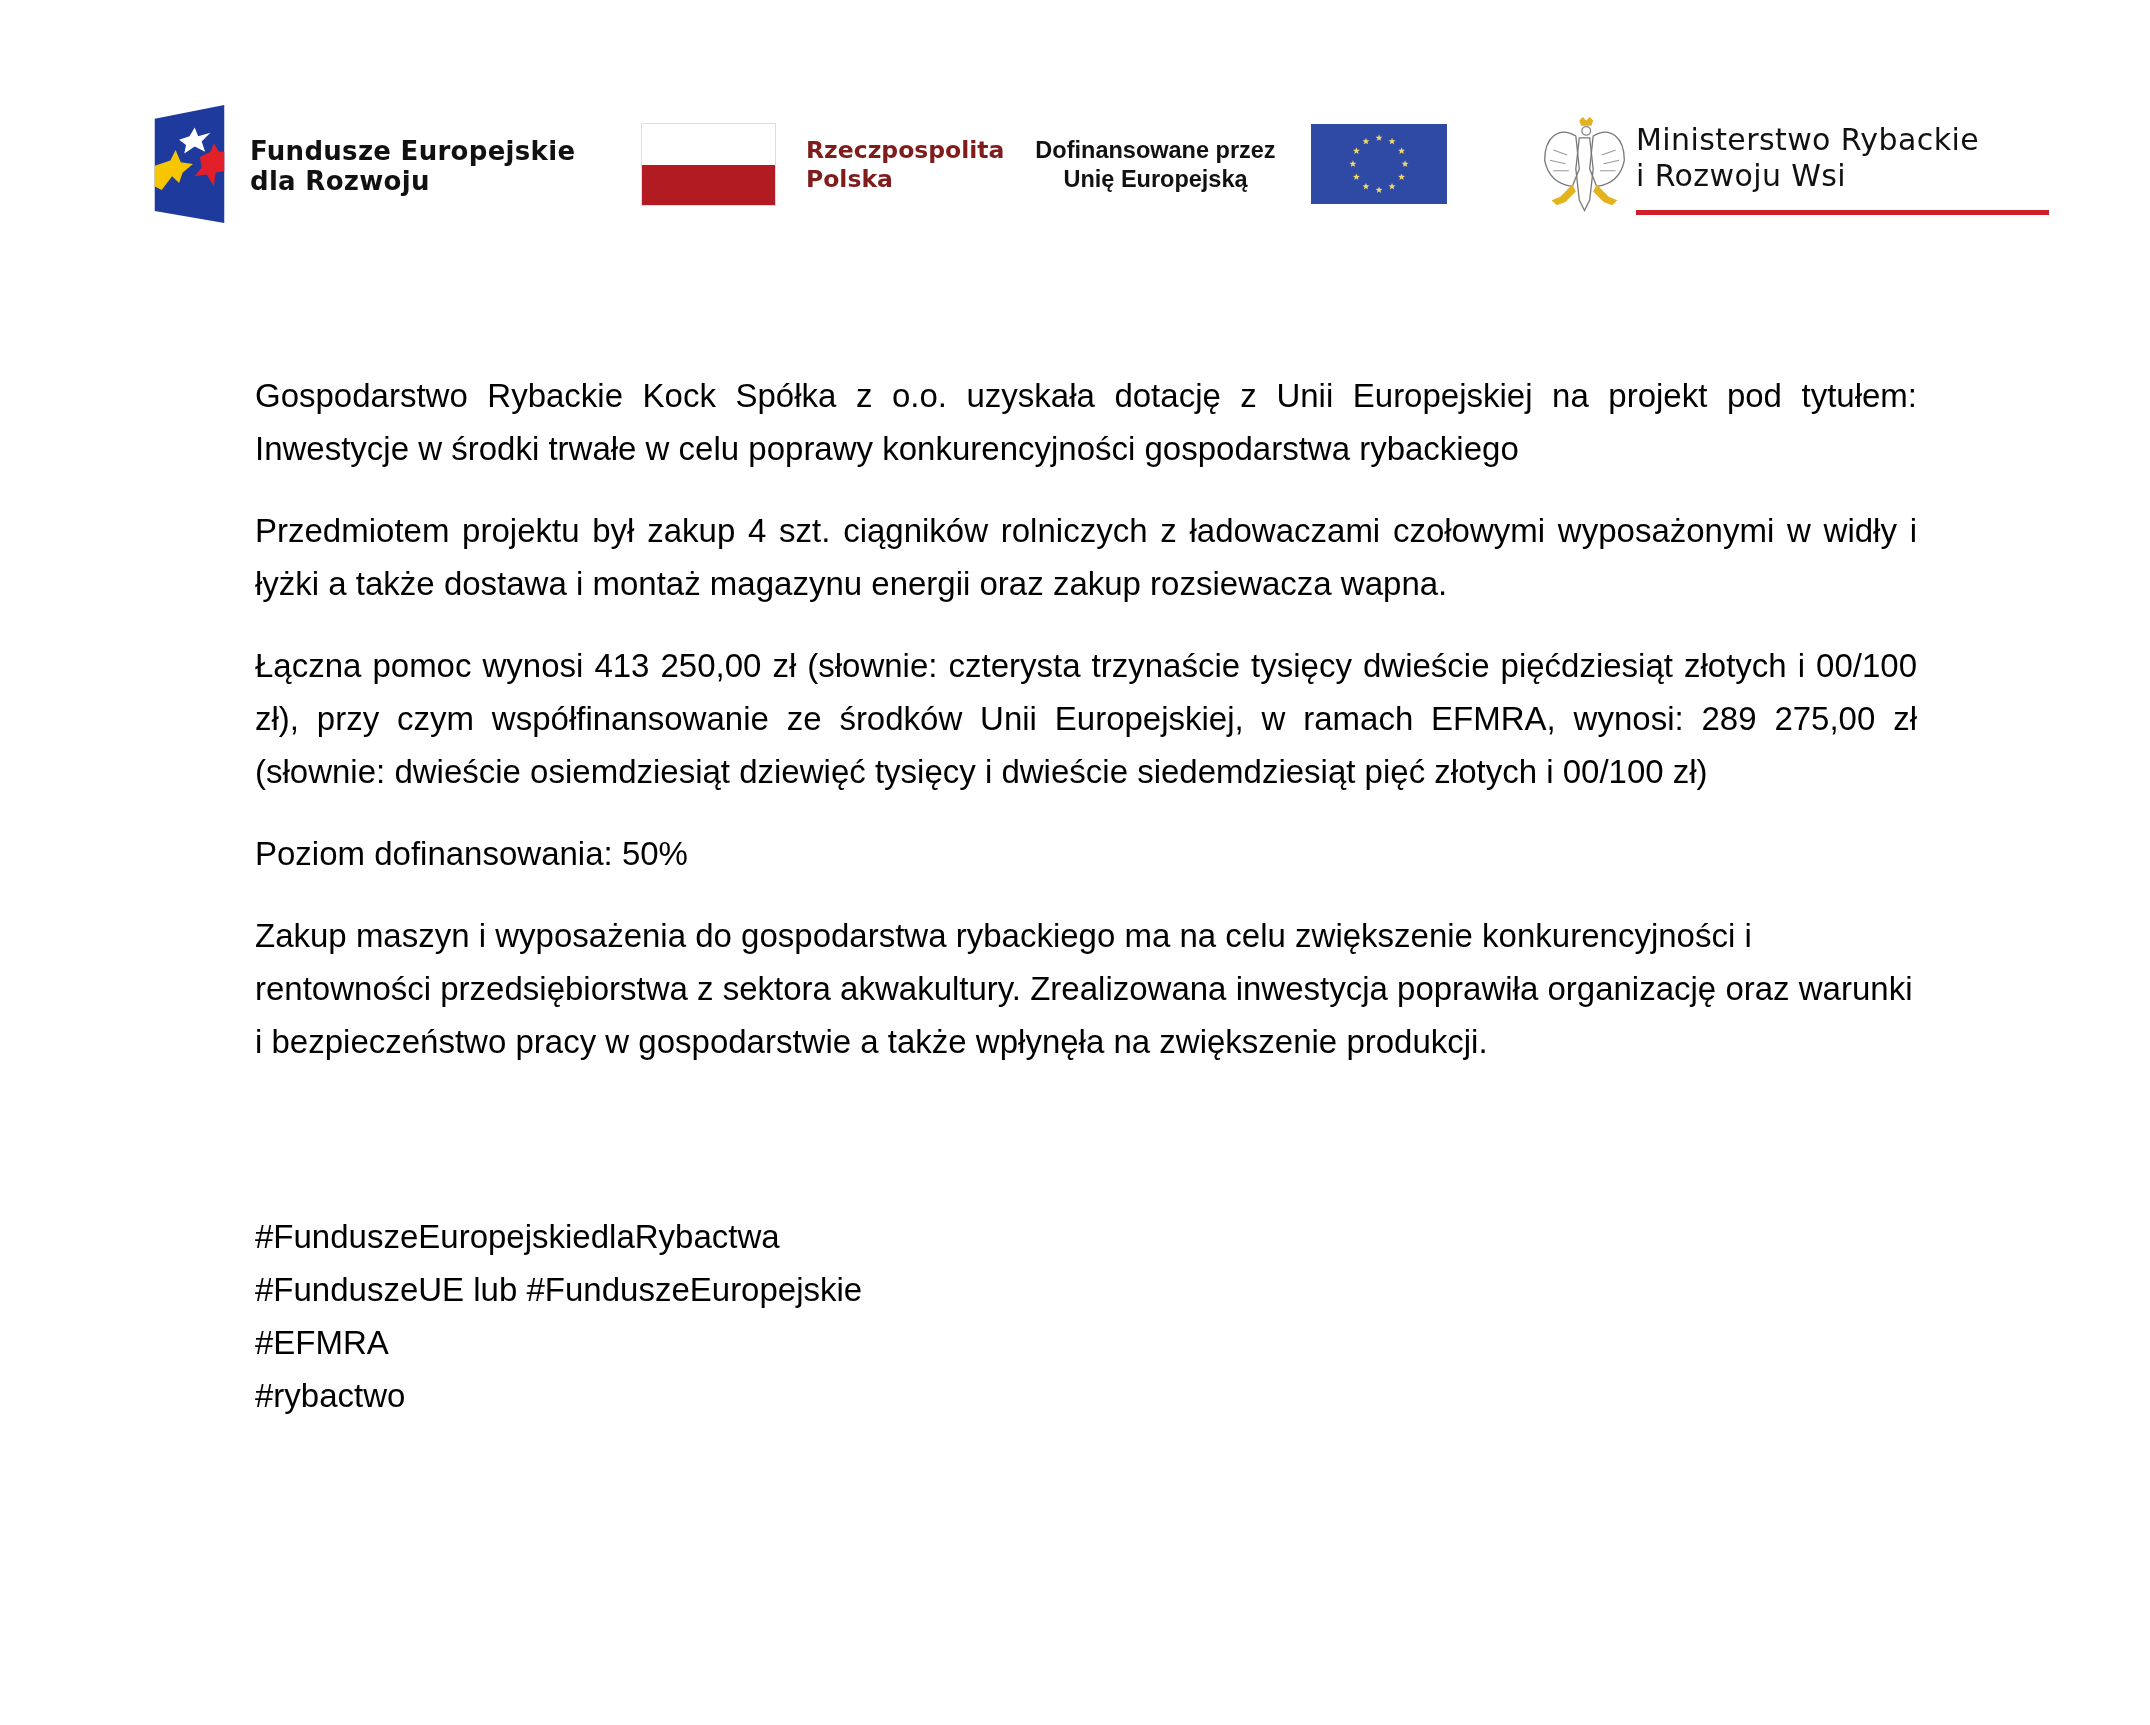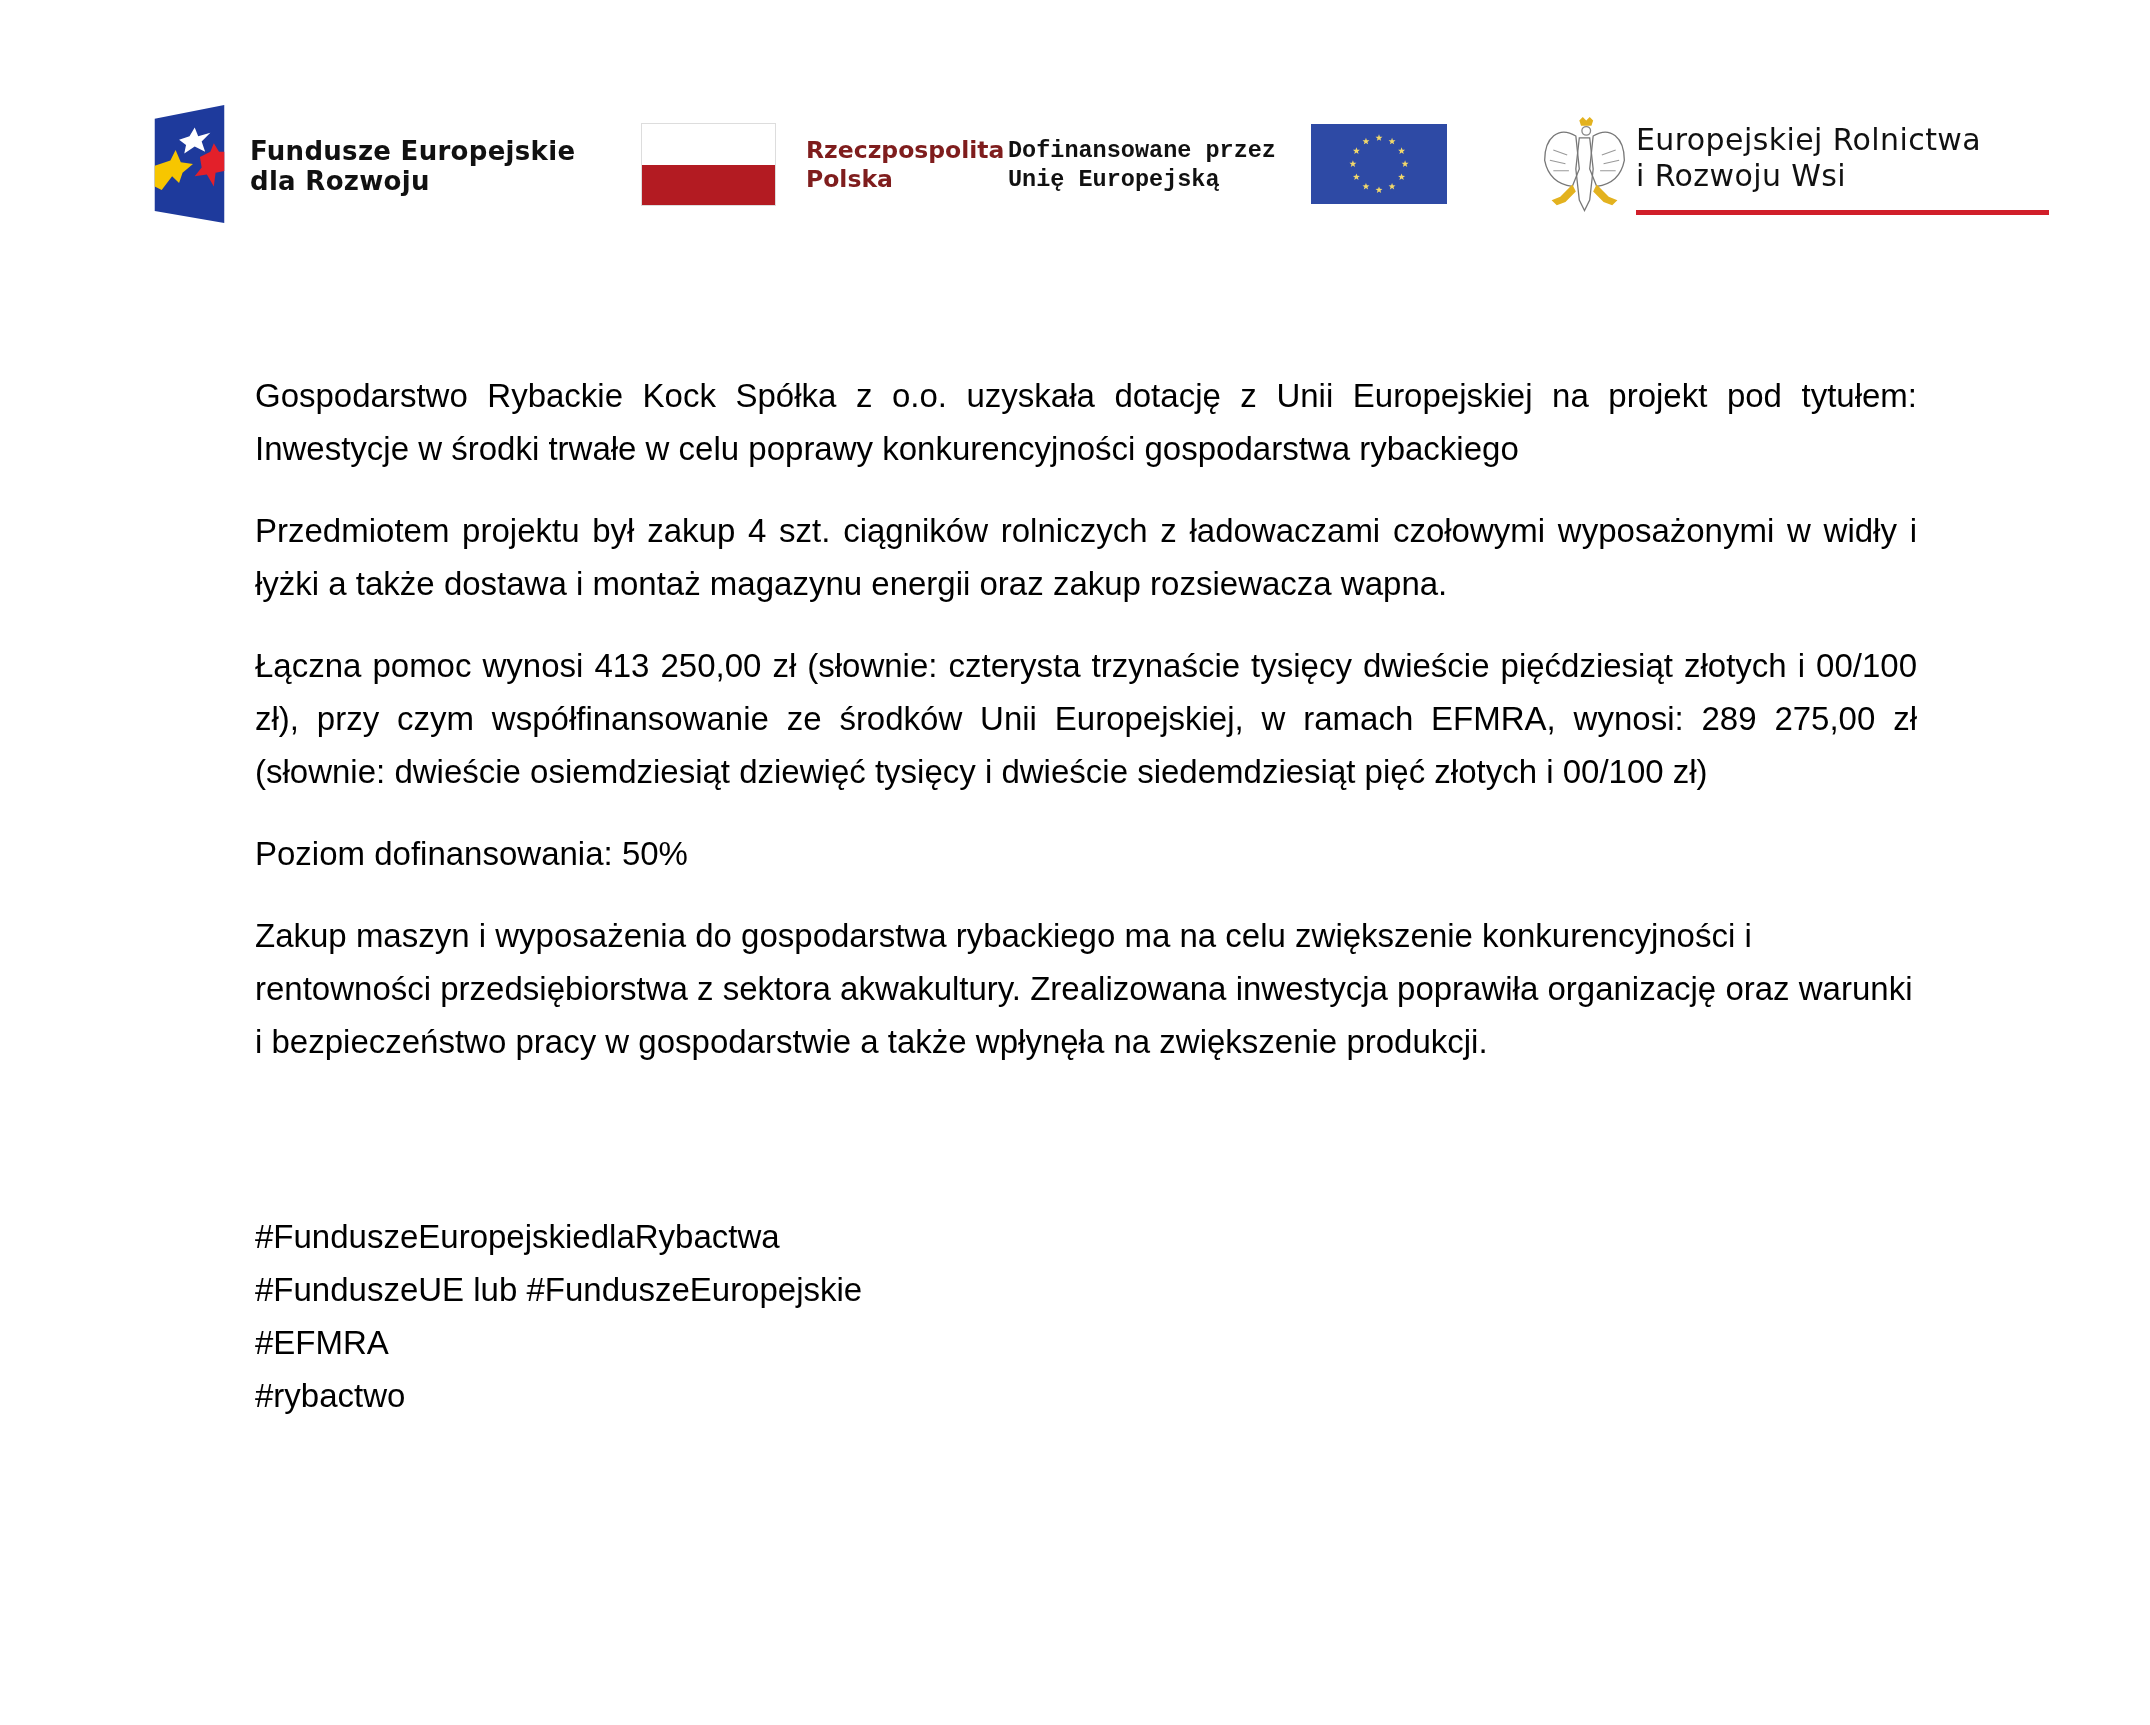--- a/index.html
+++ b/index.html
@@ -1,21 +1,21 @@
 <!DOCTYPE html>
 <html style="font-size:14px"><head>
 <meta charset="utf-8">
 <style>
   html, body { margin:0; padding:0; background:#ffffff; }
   body { width:2150px; height:1725px; position:relative; overflow:hidden; font-family:"Liberation Sans", sans-serif; color:#000; }
   .abs { position:absolute; }
   .logo-text { font-family:"DejaVu Sans", sans-serif; font-weight:bold; color:#111; }
   #fe-text { left:250px; top:136px; font-size:26px; line-height:30px; letter-spacing:0.3px; }
   #rp-text { left:806px; top:136px; font-size:23.5px; line-height:29px; font-weight:bold; font-family:"DejaVu Sans", sans-serif; color:#7f1d1d; }
-  #eu-text { left:1008px; top:136px; width:295px; text-align:left; font-size:23.5px; line-height:29px; font-weight:bold; font-family:Liberation Mono, monospace; color:#111; }
+  #eu-text { left:1008px; top:136px; width:295px; text-align:center; font-size:23.5px; line-height:29px; font-weight:bold; font-family:Liberation Sans, sans-serif; color:#111; }
   #mrirw-text { left:1636px; top:122px; font-size:30px; line-height:36px; font-family:"DejaVu Sans", sans-serif; color:#111; letter-spacing:0.4px; }
   #mrirw-line { left:1636px; top:210px; width:413px; height:5.2px; background:#D11F2A; }
   #pl-flag { left:641px; top:123px; width:135px; height:83px; border:0.9px solid #ddd; box-sizing:border-box; }
   #pl-flag .w { height:50%; background:#fff; }
   #pl-flag .r { height:50%; background:#B31B22; }
   #eu-flag { left:1311px; top:124px; width:136px; height:80px; background:#2E4AA5; }
   #fe-logo { left:153px; top:103px; width:73px; height:122px; }
   #eagle { left:1541px; top:117px; width:87px; height:97px; }
 
   .content { position:absolute; left:255px; top:358px; width:1662px; font-family:"Liberation Sans", sans-serif; font-size:33px; line-height:53px;margin-top:11px; }
@@ -74,21 +74,21 @@
     <path d="M44 4 L48 0 L52 4 L56 0 L60 4 L58 10 L46 10 Z" fill="#E3B21F"></path>
     <circle cx="52" cy="16" r="5" fill="none" stroke="#888" stroke-width="1.5"></circle>
     <path d="M40 22 C20 10 4 24 4 50 C8 70 20 78 36 80 L44 60 Z" fill="none" stroke="#777" stroke-width="1.5"></path>
     <path d="M60 22 C80 10 96 24 96 50 C92 70 80 78 64 80 L56 60 Z" fill="none" stroke="#777" stroke-width="1.5"></path>
     <path d="M44 24 L56 24 L60 60 L56 96 L50 108 L44 96 L40 60 Z" fill="none" stroke="#777" stroke-width="1.5"></path>
     <path d="M14 38 L30 44 M10 50 L28 54 M14 62 L32 62 M86 38 L70 44 M90 50 L72 54 M86 62 L68 62" stroke="#999" stroke-width="1.2"></path>
     <path d="M36 78 L22 92 L12 96 L18 102 L28 98 L40 86 Z" fill="#E3B21F"></path>
     <path d="M64 78 L78 92 L88 96 L82 102 L72 98 L60 86 Z" fill="#E3B21F"></path>
   </svg>
   <div id="mrirw-text" class="abs">
-    <div>Europejskiej Rolnictwa</div>
+    <div>Ministerstwo Rybackie</div>
     <div>i Rozwoju Wsi</div>
   </div>
   <div id="mrirw-line" class="abs"></div>
 </div>
 
 <div class="content">
   <p class="justify">Gospodarstwo Rybackie Kock Spółka z o.o. uzyskała dotację z Unii Europejskiej na projekt pod tytułem: Inwestycje w środki trwałe w celu poprawy konkurencyjności gospodarstwa rybackiego</p>
   <p class="justify">Przedmiotem projektu był zakup 4 szt. ciągników rolniczych z ładowaczami czołowymi wyposażonymi w widły i łyżki a także dostawa i montaż magazynu energii oraz zakup rozsiewacza wapna.</p>
   <p class="justify">Łączna pomoc wynosi 413 250,00 zł (słownie: czterysta trzynaście tysięcy dwieście pięćdziesiąt złotych i 00/100 zł), przy czym współfinansowanie ze środków Unii Europejskiej, w ramach EFMRA, wynosi: 289 275,00 zł (słownie: dwieście osiemdziesiąt dziewięć tysięcy i dwieście siedemdziesiąt pięć złotych i 00/100 zł)</p>
   <p>Poziom dofinansowania: 50%</p>

